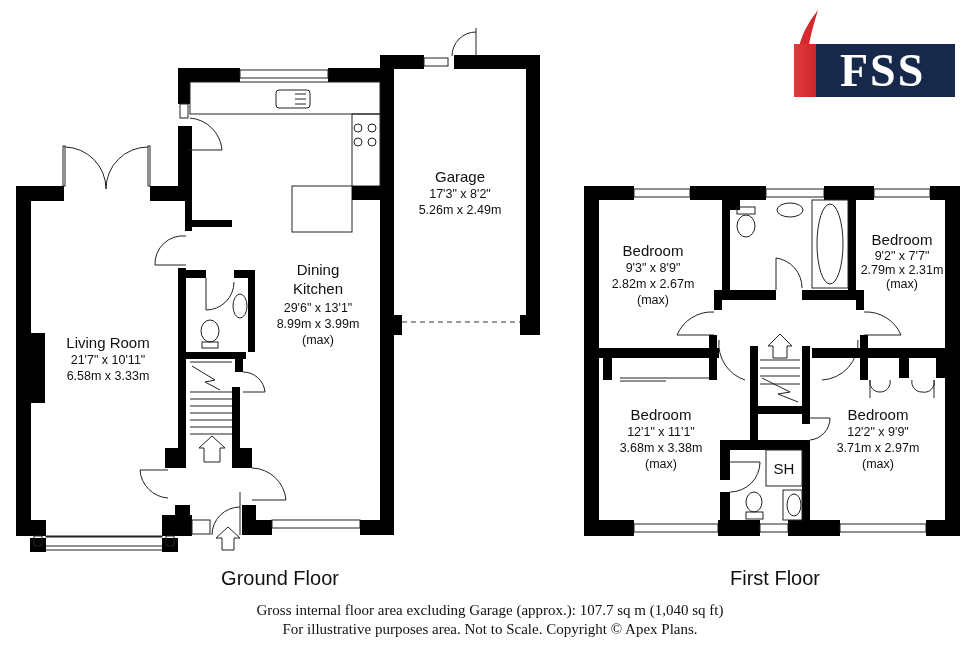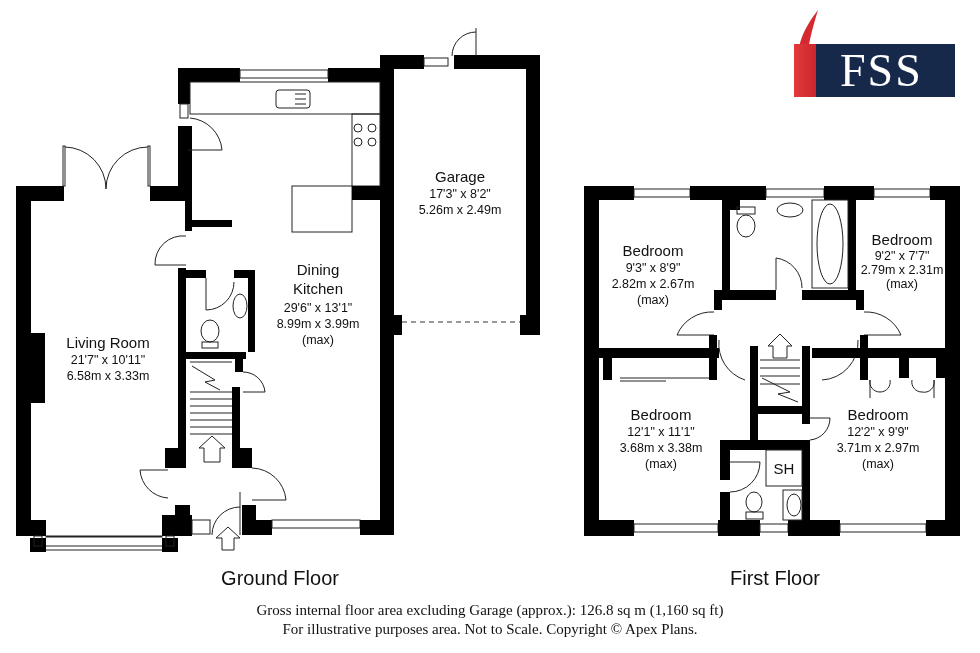--- a/index.html
+++ b/index.html
@@ -6,21 +6,21 @@
   body { width: 980px; height: 653px; position: relative; overflow: hidden; font-family: "Liberation Sans", sans-serif; }
   #plan { position: absolute; left: 0; top: 0; width: 980px; height: 653px; }
   .wall { fill: #000; }
   .thin { fill: none; stroke: #222; stroke-width: 1; }
   .thin-f { fill: #fff; stroke: #222; stroke-width: 1; }
   .dash { fill: none; stroke: #333; stroke-width: 1; stroke-dasharray: 5 4; }
   .room-name { font-family: "Liberation Sans", sans-serif; font-size: 15px; fill: #111; text-anchor: middle; }
   .room-dim { font-family: "Liberation Sans", sans-serif; font-size: 12.5px; fill: #111; text-anchor: middle; }
   .floor-label { font-family: "Liberation Sans", sans-serif; font-size: 20px; fill: #111; text-anchor: middle; }
   .footer { position: absolute; left: 0; width: 980px; text-align: center; font-family: "Liberation Serif", serif; font-size: 15px; color: #111; }
-  .logo { position: absolute; left: 790px; top: 8px; width: 175px; height: 92px; }
+  .logo { position: absolute; left: 790px; top: 8px; width: 175px; height: 92px; font-weight: bold; }
   .logo-box { position: absolute; left: 26px; top: 36px; width: 139px; height: 53px; background: #17294a; }
   .logo-red { position: absolute; left: 4px; top: 36px; width: 44px; height: 53px; background: linear-gradient(90deg,#e23a3a 0%,#c8232a 60%,#a31c24 100%); }
   .logo-text { position: absolute; left: 50px; top: 39px; font-family: "Liberation Serif", serif; font-size: 46px; color: #fff; letter-spacing: 2px; line-height: 48px; }
   .sh { font-family: "Liberation Sans", sans-serif; font-size: 15px; fill: #111; text-anchor: middle; }
 </style>
 </head>
 <body>
 
 <div class="logo">
   <svg style="position:absolute;left:0;top:0" width="60" height="92" viewBox="0 0 60 92">
@@ -277,14 +277,14 @@
     <text class="room-name" x="878" y="420">Bedroom</text>
     <text class="room-dim" x="878" y="436">12'2" x 9'9"</text>
     <text class="room-dim" x="878" y="452">3.71m x 2.97m</text>
     <text class="room-dim" x="878" y="468">(max)</text>
   </g>
 
   <text class="floor-label" x="280" y="585">Ground Floor</text>
   <text class="floor-label" x="775" y="585">First Floor</text>
 </svg>
 
-<div class="footer" style="top:602px">Gross internal floor area excluding Garage (approx.): 126.8 sq m (1,160 sq ft)</div>
+<div class="footer" style="top:602px">Gross internal floor area excluding Garage (approx.): 107.7 sq m (1,040 sq ft)</div>
 <div class="footer" style="top:621px">For illustrative purposes area. Not to Scale. Copyright © Apex Plans.</div>
 
 </body></html>

